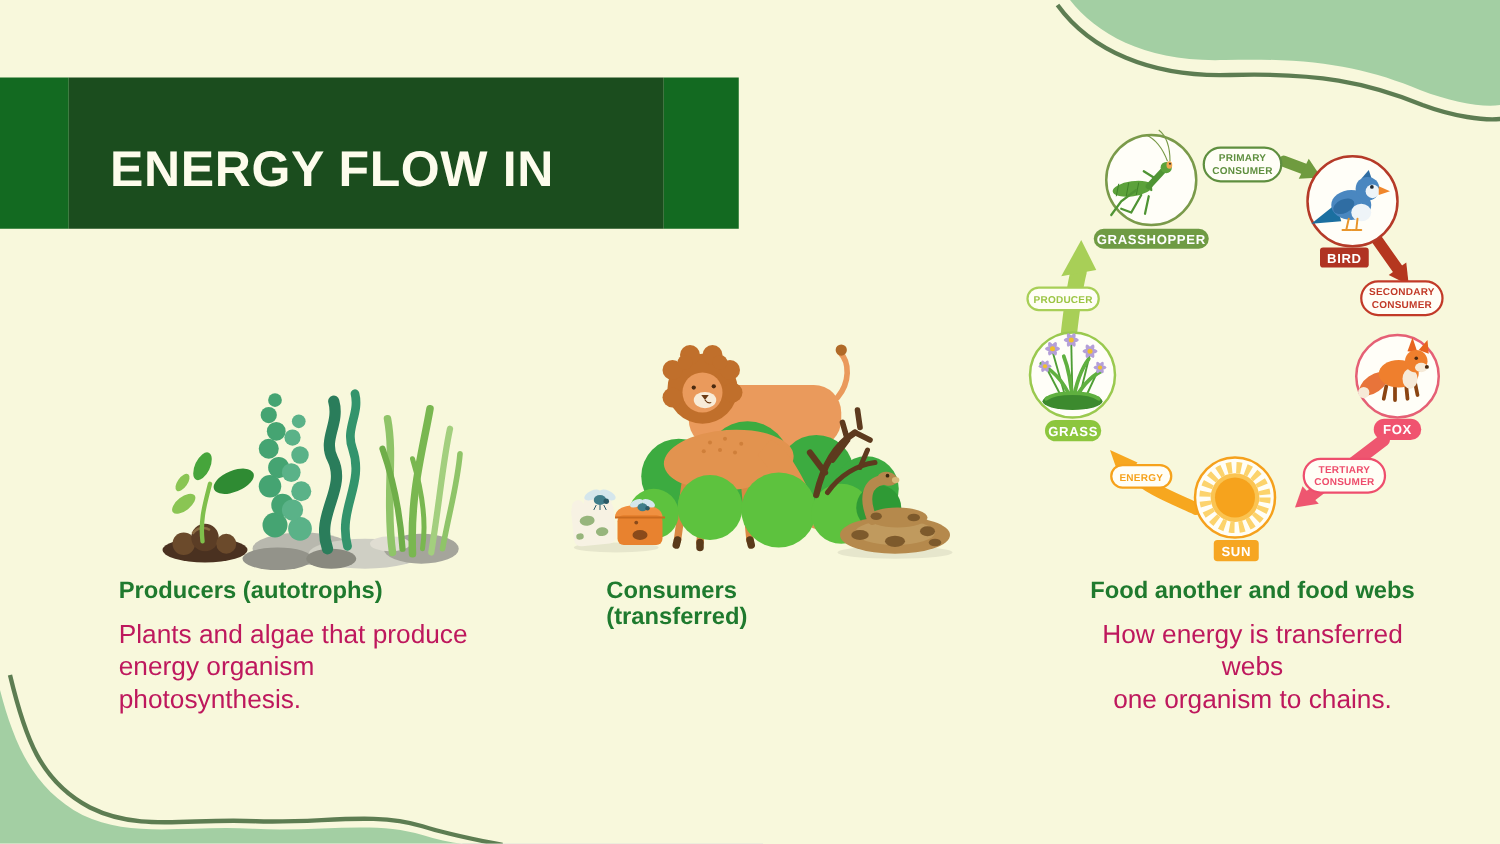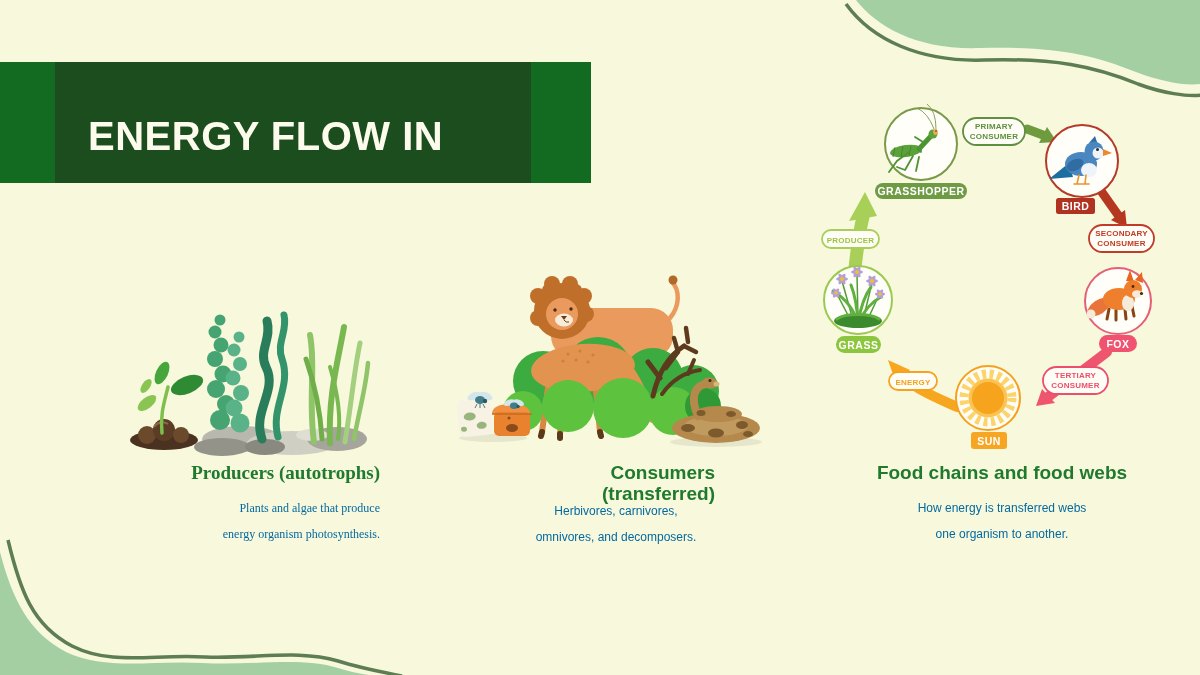--- a/index.html
+++ b/index.html
@@ -5,23 +5,23 @@
   html,body{margin:0;padding:0;background:#ddd;}
   #canvas{position:relative;width:1200px;height:675px;overflow:hidden;background:#f8f8dc;font-family:"Liberation Sans",sans-serif;}
   .abs{position:absolute;}
   
   #banner-main{left:55px;top:62px;width:476px;height:121px;background:#1b4d1e;}
   #banner-accent-left{left:0;top:62px;width:55px;height:121px;background:#136a21;}
   #banner-accent-right{left:531px;top:62px;width:60px;height:121px;background:#136a21;}
   #title{left:88px;top:72px;width:460px;font-size:40px;font-weight:800;line-height:49px;letter-spacing:.5px;color:#fdfcec;margin-top:40px;}
   
   .col-heading{font-size:19px;font-weight:700;color:#1f7a2e;}
-  .col-body{font-size:12px;line-height:26px;color:#0369a1;}
-  #producers-text{left:95px;top:462px;width:285px;text-align:right;font-family:Liberation Serif, serif;}
-  #consumers-heading{left:485px;top:462px;width:230px;text-align:right;line-height:21px;}
+  .col-body{font-size:21px;line-height:26px;color:#be185d;}
+  #producers-text{left:95px;top:462px;width:285px;text-align:left;}
+  #consumers-heading{left:485px;top:462px;width:230px;text-align:left;line-height:21px;}
   #consumers-body{left:480px;top:498px;width:272px;text-align:center;}
   #foodchains-text{left:858px;top:462px;width:288px;text-align:center;}
   .gap{height:11px;}
   
   svg text{font-family:"Liberation Sans",sans-serif;}
   .pxs{font-size:8px;font-weight:700;text-anchor:middle;letter-spacing:.2px;}
   .pmd{font-size:10.5px;font-weight:700;text-anchor:middle;letter-spacing:.5px;}
 </style>
 </head>
 <body>
@@ -395,25 +395,21 @@
     <div class="col-heading">Producers (autotrophs)</div>
     <div class="gap"></div>
     <div class="col-body">Plants and algae that produce</div>
     <div class="col-body">energy organism photosynthesis.</div>
   </div>
 
   <div class="abs" id="consumers-heading">
     <div class="col-heading">Consumers</div>
     <div class="col-heading">(transferred)</div>
   </div>
-  <div class="abs" id="consumers-body">
-    <div class="col-body">Herbivores, carnivores,</div>
-    <div class="col-body">omnivores, and decomposers.</div>
-  </div>
 
   <div class="abs" id="foodchains-text">
-    <div class="col-heading">Food chains and food webs</div>
+    <div class="col-heading">Food another and food webs</div>
     <div class="gap"></div>
     <div class="col-body">How energy is transferred webs</div>
-    <div class="col-body">one organism to another.</div>
+    <div class="col-body">one organism to chains.</div>
   </div>
 
 </div>
 
 </body></html>

